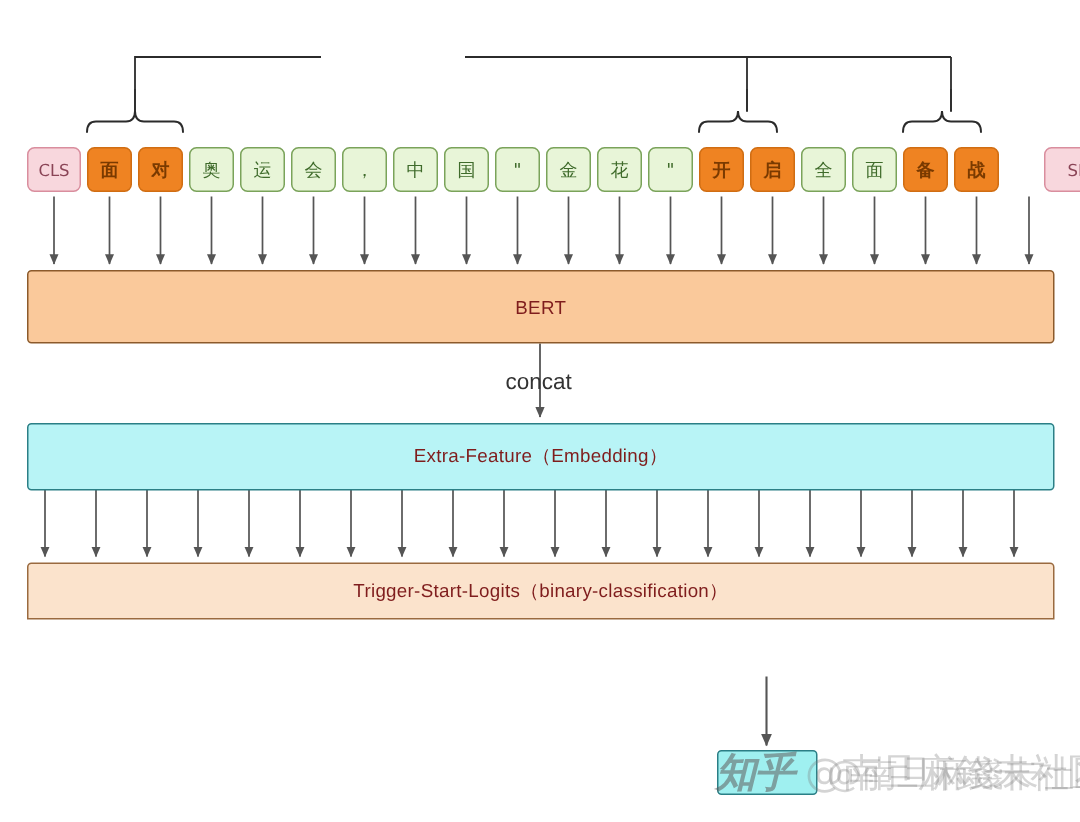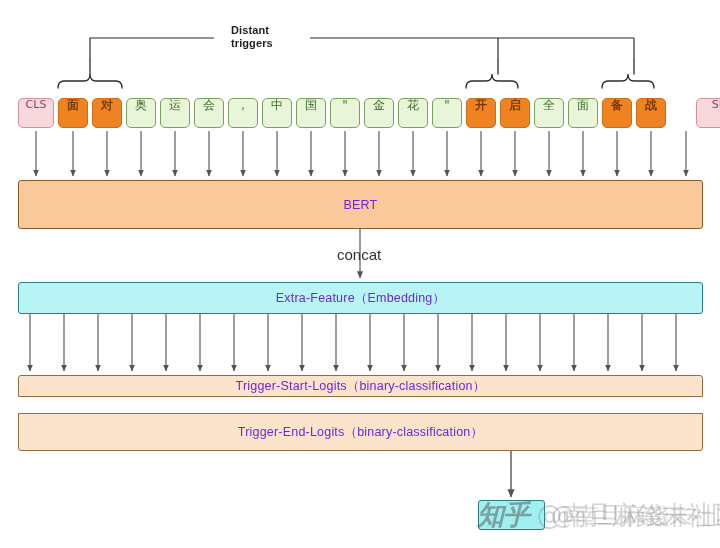--- a/index.html
+++ b/index.html
@@ -30,55 +30,55 @@
     position:absolute;
     left:0;top:98px;
     width:720px;height:32px;
   }
   .token{
     position:absolute;
     top:0;
     height:30px;
     border-radius:5px;
     box-sizing:border-box;
-    display:flex;align-items:flex-start;justify-content:center;
+    display:flex;align-items:center;justify-content:center;
     font-size:12px;
     line-height:1;
   }
   .tok-green{background:#e8f5d8;border:1.2px solid #7aa35a;color:#3f6b2b;}
   .tok-orange{background:#ef8322;border:1.2px solid #d06d12;color:#7a3a00;font-weight:bold;}
   .tok-pink{background:#f8d7dd;border:1.2px solid #d98e9e;color:#8a4456;}
   .tok-green .glyph,.tok-orange .glyph,.tok-pink .glyph{
     font-family:"DejaVu Sans","Liberation Sans",sans-serif;
   }
   .tok-lat{font-size:11px;font-family:"Liberation Sans",sans-serif;font-weight:normal;}
 
   
   .block{
     position:absolute;
     box-sizing:border-box;
     display:flex;align-items:center;justify-content:center;
     border-radius:3px;
   }
   .block-label{
     font-size:12.5px;
-    color:#6d28d9;
+    color:#7f1d1d;
     letter-spacing:0.2px;
     white-space:nowrap;
   }
   .bert{
     left:18px;top:180px;width:685px;height:49px;
     background:#fac99b;border:1.3px solid #8c5a2b;
   }
   .extrafeat{
-    left:18px;top:282px;width:685px;height:32px;
+    left:18px;top:282px;width:685px;height:45px;
     background:#b8f4f6;border:1.3px solid #2b7f86;
   }
   .logits-start{
-    left:18px;top:375px;width:685px;height:22px;
+    left:18px;top:375px;width:685px;height:38px;
     background:#fbe3cc;border:1.3px solid #9a6a3f;
     border-bottom:0.65px solid #9a6a3f;
     border-radius:3px 3px 0 0;
   }
   .logits-end{
     left:18px;top:413px;width:685px;height:38px;
     background:#fbe3cc;border:1.3px solid #9a6a3f;
     border-top:0.65px solid #9a6a3f;
     border-radius:0 0 3px 3px;
   }
@@ -207,24 +207,20 @@
       <line x1="608" y1="314" x2="608" y2="371" marker-end="url(#arrowhead)"></line>
       <line x1="642" y1="314" x2="642" y2="371" marker-end="url(#arrowhead)"></line>
       <line x1="676" y1="314" x2="676" y2="371" marker-end="url(#arrowhead)"></line>
     </g>
 
     <g stroke="#555555" stroke-width="1.4" fill="none">
       <line x1="511" y1="451" x2="511" y2="497" marker-end="url(#arrowhead)"></line>
     </g>
   </svg>
 
-  <div class="distant-label">
-    <div>Distant</div>
-    <div>triggers</div>
-  </div>
 
   <div class="token-row" id="token-row">
       <div class="token tok-pink tok-lat" style="left: 18px; width: 36px;">
         <span class="glyph">CLS</span>
       </div>
       <div class="token tok-orange" style="left: 58px; width: 30px;">
         <span class="glyph">面</span>
       </div>
       <div class="token tok-orange" style="left: 92px; width: 30px;">
         <span class="glyph">对</span>
@@ -289,23 +285,20 @@
   <div class="concat-label">concat</div>
 
   <div class="block extrafeat">
     <span class="block-label">Extra-Feature（Embedding）</span>
   </div>
 
   <div class="block logits-start">
     <span class="block-label">Trigger-Start-Logits（binary-classification）</span>
   </div>
 
-  <div class="block logits-end">
-    <span class="block-label">Trigger-End-Logits（binary-classification）</span>
-  </div>
 
   <div class="block output-box">
     <span class="block-label"></span>
   </div>
 
   <div class="watermark">
     <span class="zh-logo">知乎</span>
     <span class="zh-handle">@南旦麻錢未社区</span>
   </div>
   <div class="wm2">@南旦麻錢未社区</div>

